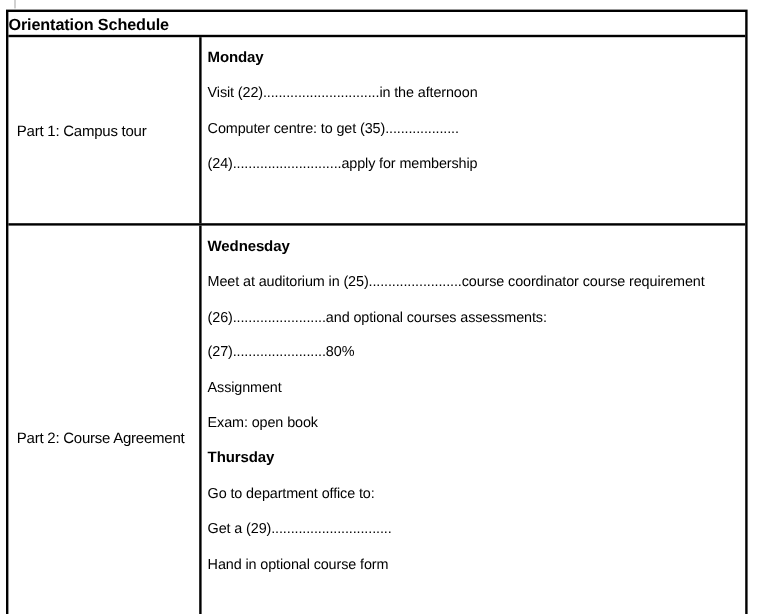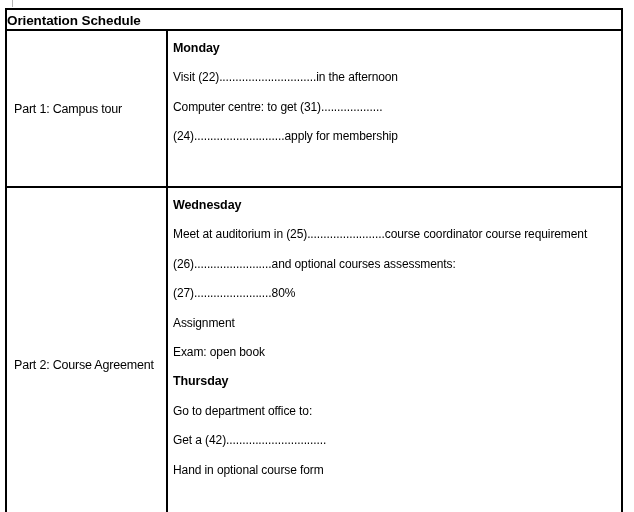--- a/index.html
+++ b/index.html
@@ -92,36 +92,36 @@
     <span>Orientation Schedule</span>
   </div>
 
   <div class="body-row row1">
     <div class="left-cell">
       <span>Part 1: Campus tour</span>
     </div>
     <div class="right-cell">
       <div class="line bold">Monday</div>
       <div class="line">Visit (22)..............................in the afternoon</div>
-      <div class="line">Computer centre: to get (31)...................</div>
+      <div class="line">Computer centre: to get (35)...................</div>
       <div class="line">(24)............................apply for membership</div>
     </div>
   </div>
 
   <div class="body-row row2">
     <div class="left-cell">
       <span>Part 2: Course Agreement</span>
     </div>
     <div class="right-cell">
       <div class="line bold">Wednesday</div>
       <div class="line">Meet at auditorium in (25)........................course coordinator course requirement</div>
       <div class="line">(26)........................and optional courses assessments:</div>
       <div class="line">(27)........................80%</div>
       <div class="line">Assignment</div>
       <div class="line">Exam: open book</div>
       <div class="line bold">Thursday</div>
       <div class="line">Go to department office to:</div>
-      <div class="line">Get a (42)...............................</div>
+      <div class="line">Get a (29)...............................</div>
       <div class="line">Hand in optional course form</div>
     </div>
   </div>
 
 </div>
 
 </body></html>

